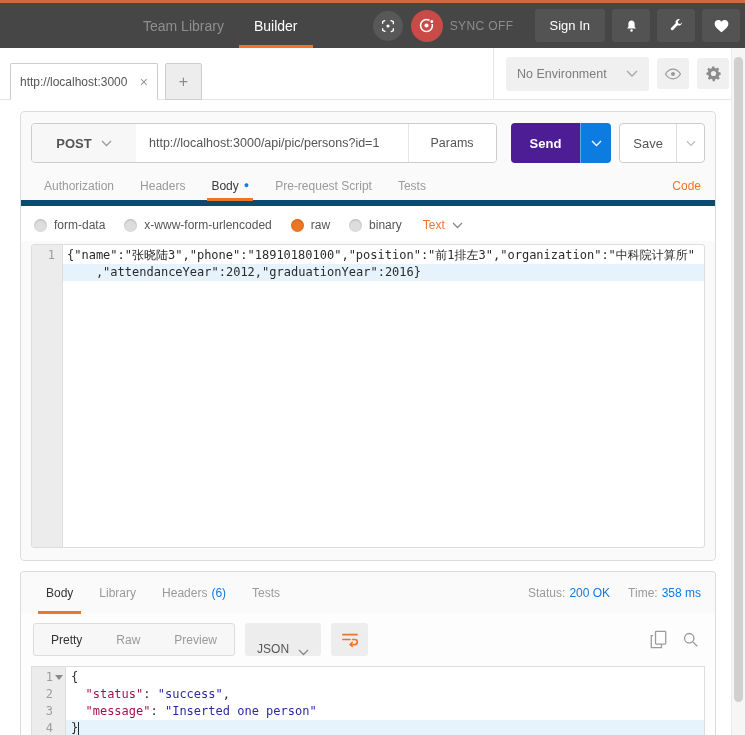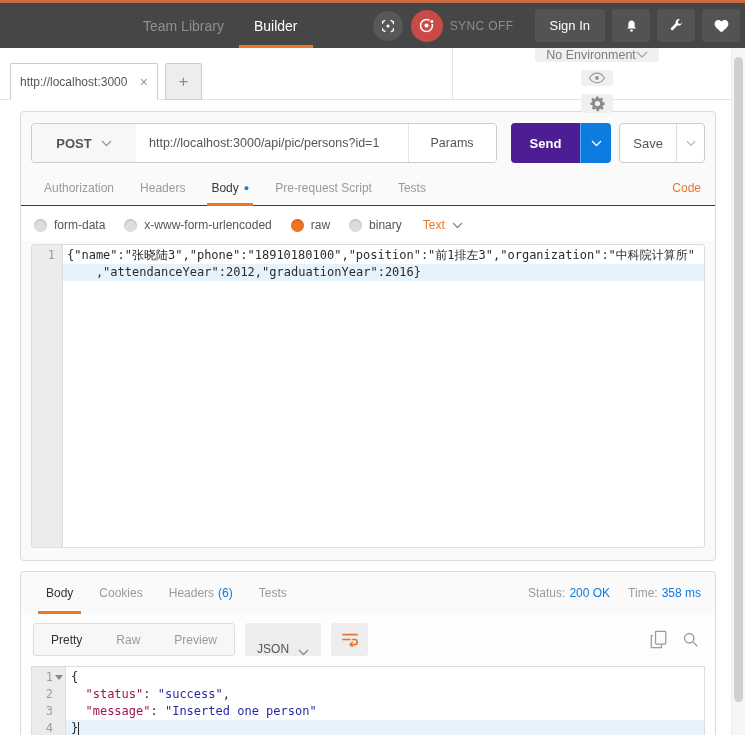--- a/index.html
+++ b/index.html
@@ -21,41 +21,41 @@
   .dark-btn { background:#535353; border:none; color:#fff; height:33px; border-radius:3px; font-size:13px; display:flex; align-items:center; justify-content:center; margin-left:7px; cursor:pointer; font-family:inherit; }
   .signin { padding:0 15px; }
   .icon-btn { width:38px; }
   
   .tabbar { height:52px; background:#fff; border-bottom:1px solid #e4e4e4; display:flex; }
   .tabs-left { display:flex; align-items:flex-end; padding-left:10px; }
   .browser-tab { width:148px; height:37px; border:1px solid #ccc; border-bottom:1px solid #fff; margin-bottom:-1px; background:#fff; display:flex; align-items:center; padding:0 9px; border-radius:2px 2px 0 0; cursor:pointer; }
   .browser-tab .tab-label { font-size:12px; color:#555; white-space:nowrap; overflow:hidden; flex:1; }
   .browser-tab .close { color:#999; font-size:14px; margin-left:4px; cursor:pointer; }
   .newtab { width:37px; height:37px; margin-left:7px; margin-bottom:-1px; background:#ededed; border:1px solid #ccc; border-radius:2px 2px 0 0; color:#8b8b8b; font-size:16px; display:flex; align-items:center; justify-content:center; cursor:pointer; }
-  .env-section { margin-left:auto; border-left:1px solid #e4e4e4; display:flex; align-items:center; padding:0 16px 0 12px; gap:8px; width:293px;flex-direction:column; }
+  .env-section { margin-left:auto; border-left:1px solid #e4e4e4; display:flex; align-items:center; padding:0 16px 0 12px; gap:8px; width:252px; }
   .env-select { flex:1; height:34px; background:#f0f0f0; border-radius:3px; display:flex; align-items:center; padding:0 11px; color:#7d7d7d; font-size:12.5px; cursor:pointer; }
   .env-select .chev { margin-left:auto; color:#a5a5a5; display:flex; }
   .square-btn { width:32px; height:31px; background:#f0f0f0; border:none; border-radius:3px; display:flex; align-items:center; justify-content:center; cursor:pointer; }
   
   .main { padding:11px 29px 0 8px;margin-left:12px; }
   .request-panel { border:1px solid #dcdcdc; border-radius:4px; background:#fafafa; height:450px; }
   .url-row { display:flex; padding:11px 10px 8px; }
   .url-group { display:flex; flex:1; border:1px solid #ccc; border-radius:4px; background:#fff; height:40px; overflow:hidden; }
   .method { width:104px; display:flex; align-items:center; justify-content:center; gap:9px; font-size:13px; font-weight:bold; color:#555; background:#f7f7f7; cursor:pointer; }
   .method .chev { color:#9a9a9a; display:flex; }
   .url-input { flex:1; border:none; background:#fff; padding:0 13px; font-size:12.5px; color:#555; font-family:inherit; outline:none; }
   .params-btn { width:88px; display:flex; align-items:center; justify-content:center; font-size:12.5px; color:#555; background:#fff; border-left:1px solid #e5e5e5; cursor:pointer; }
   .send-group { display:flex; margin-left:14px; border-radius:4px; overflow:hidden; height:40px; cursor:pointer; }
   .send-main { background:#4c1d95; color:#fff; font-weight:bold; font-size:13px; padding:0 19px; display:flex; align-items:center; }
   .send-caret { background:#0d7ce0; width:31px; border-left:1px solid rgba(255,255,255,.35); display:flex; align-items:center; justify-content:center; color:#fff; }
   .save-group { display:flex; margin-left:8px; border:1px solid #ccc; border-radius:4px; overflow:hidden; height:40px; background:#fff; cursor:pointer; }
   .save-main { padding:0 13px; font-size:13px; color:#555; display:flex; align-items:center; }
   .save-caret { width:28px; border-left:1px solid #ddd; display:flex; align-items:center; justify-content:center; color:#bbb; }
   
-  .req-tabs { display:flex; align-items:stretch; height:35px; padding:0 10px; border-bottom:1px solid #0c4a6e; font-size:12px; color:#9a9a9a; }
+  .req-tabs { display:flex; align-items:stretch; height:35px; padding:0 10px; border-bottom:6px solid #0c4a6e; font-size:12px; color:#9a9a9a; }
   .req-tab { padding:0 13px; display:flex; align-items:center; gap:5px; position:relative; cursor:pointer; }
   .req-tab.active { color:#3a3a3a; }
   .req-tab.active::after { content:""; position:absolute; bottom:-1px; left:9px; right:9px; height:3px; background:#ec7623; }
   .dot { color:#0d7ce0; font-size:9px; line-height:1; }
   .code-link { margin-left:auto; color:#e8762d; display:flex; align-items:center; font-size:12px; padding-right:4px; cursor:pointer; }
   
   .radio-row { background:#fff; display:flex; align-items:center; padding:12px 10px 9px 13px; gap:19px; font-size:12px; color:#555; }
   .mode { display:flex; align-items:center; gap:7px; cursor:pointer; }
   .radio { width:13px; height:13px; border-radius:50%; background:#ddd; box-shadow:inset 0 1px 2px rgba(0,0,0,.18); }
   .radio.selected { background:#ec7623; box-shadow:inset 0 1px 2px rgba(140,60,0,.35); }
@@ -288,21 +288,21 @@
       </div>
     </div>
   </div>
 
   <div class="response-panel">
     <div class="resp-tabs">
       <div class="resp-tab active">
           <span>Body</span>
         </div>
       <div class="resp-tab">
-          <span>Cookies</span>
+          <span>Library</span>
         </div>
       <div class="resp-tab">
         <span>Headers</span>
         <span class="count">(6)</span>
       </div>
       <div class="resp-tab">
           <span>Tests</span>
         </div>
       <div class="resp-meta">
         <div class="meta-pair">

